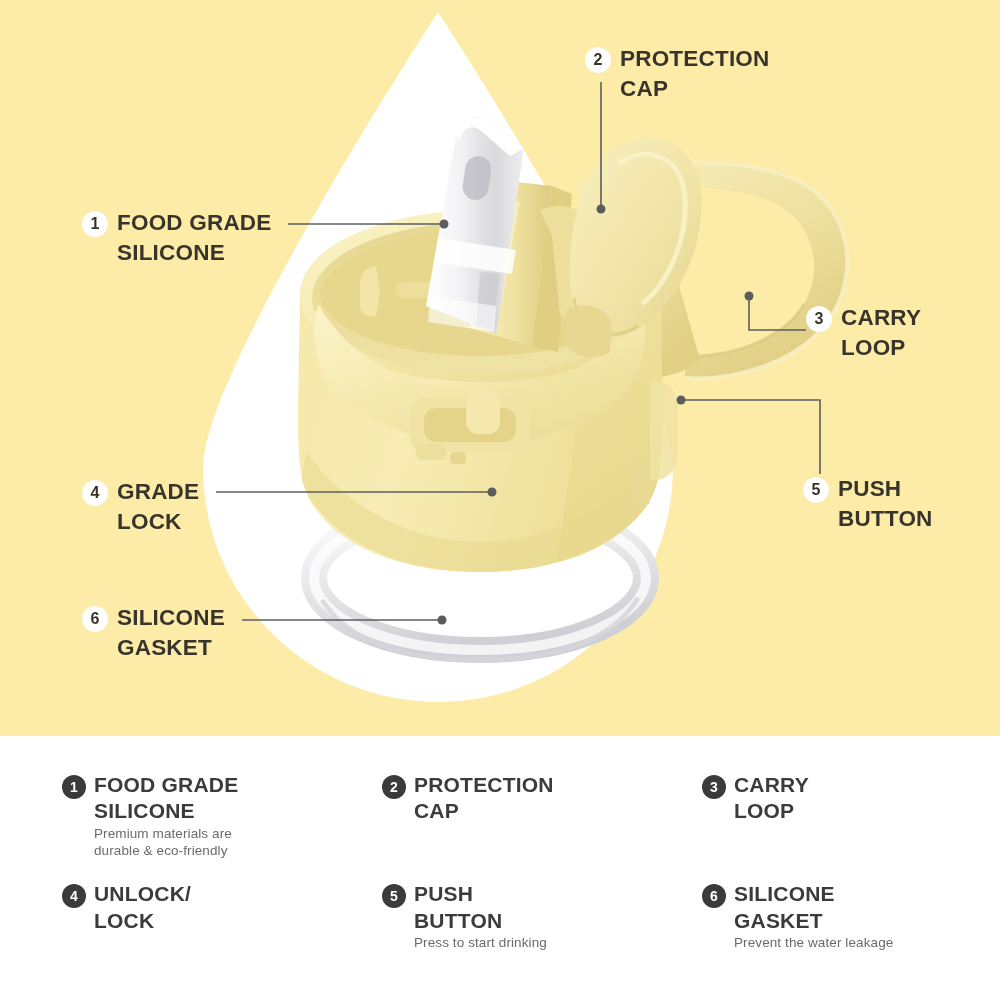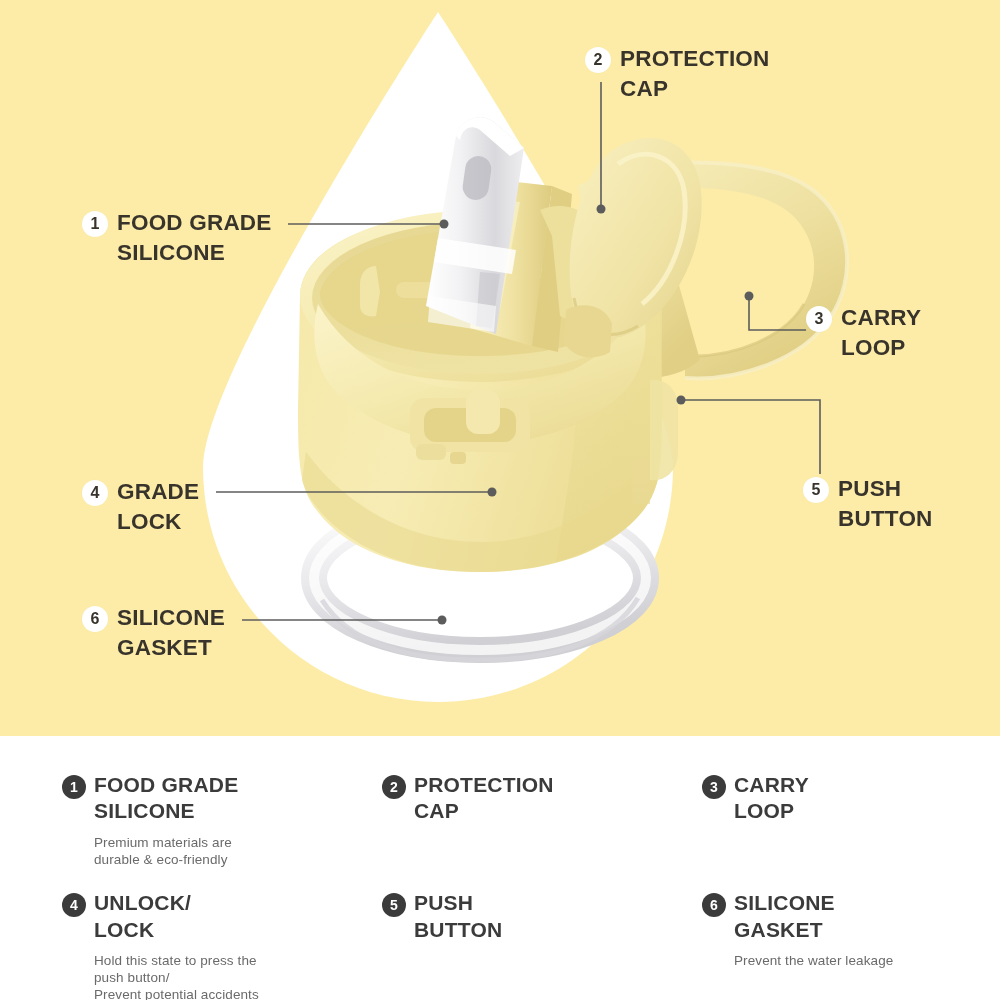--- a/index.html
+++ b/index.html
@@ -68,21 +68,21 @@
     background:#3b3b3b;color:#ffffff;
     font-size:14px;font-weight:700;
     display:flex;align-items:center;justify-content:center;
     margin-top:3px;
   }
   .ftitle{
     font-size:21px;font-weight:700;color:#3b3b3b;
     line-height:1.26;letter-spacing:0.2px;white-space:pre-line;
   }
   .fdesc{
-    margin-top:10px;margin-left:32px;
+    margin-top:1px;margin-left:32px;
     font-size:13.5px;color:#6a6a6a;line-height:1.24;
     white-space:pre-line;letter-spacing:0.1px;
   }
 </style>
 </head>
 <body>
 
 <div class="page">
 
   <div class="hero">
@@ -317,31 +317,29 @@
 LOOP</span>
         </div>
       </div>
 
       <div class="fitem">
         <div class="fhead">
           <span class="fbadge">4</span>
           <span class="ftitle">UNLOCK/
 LOCK</span>
         </div>
-        <div class="fdesc">Hold this state to press the
-push button/
-Prevent potential accidents</div>
       </div>
 
       <div class="fitem">
         <div class="fhead">
           <span class="fbadge">5</span>
           <span class="ftitle">PUSH
 BUTTON</span>
         </div>
+        <div class="fdesc">Press to start drinking</div>
       </div>
 
       <div class="fitem">
         <div class="fhead">
           <span class="fbadge">6</span>
           <span class="ftitle">SILICONE
 GASKET</span>
         </div>
         <div class="fdesc">Prevent the water leakage</div>
       </div>

